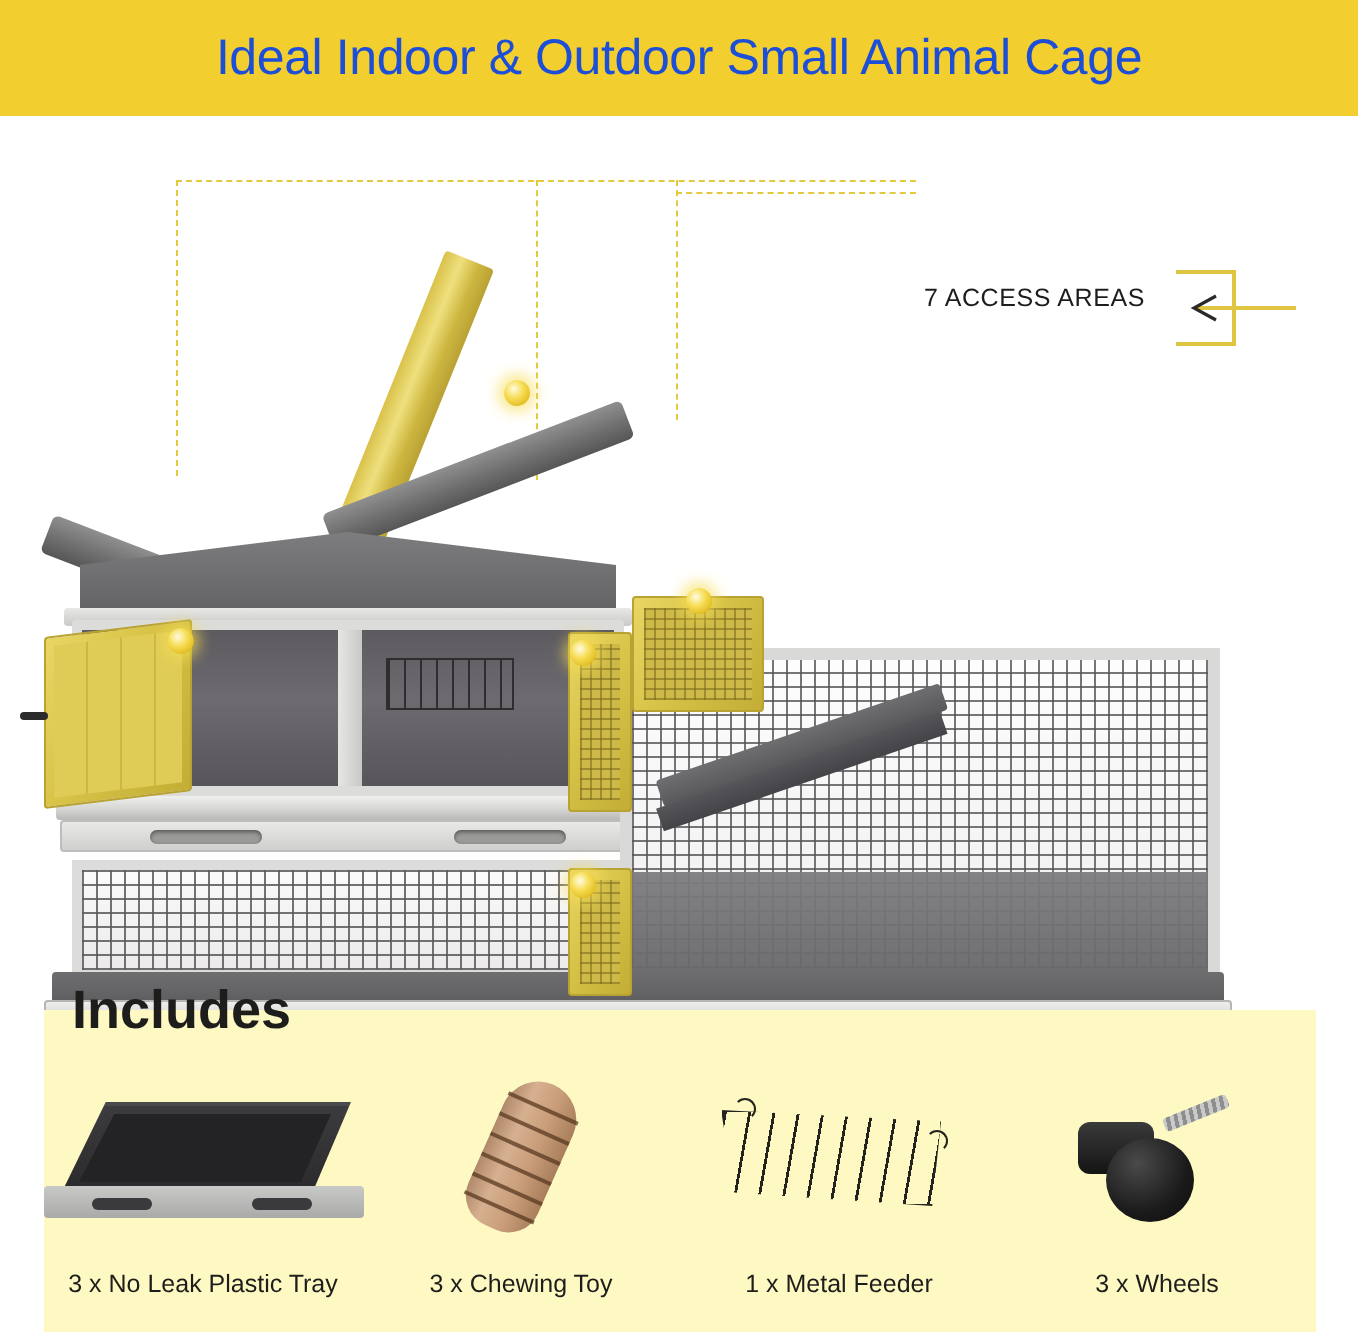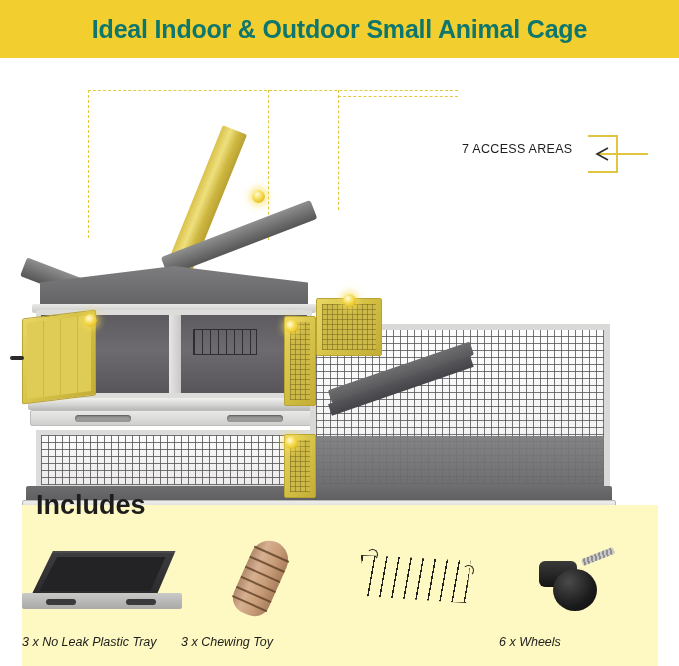--- a/index.html
+++ b/index.html
@@ -11,21 +11,21 @@
     overflow: hidden;
   }
   .page { position: relative; width: 679px; height: 666px; background: #fff; }
 
   
   .header-band {
     position: absolute; left: 0; top: 0; width: 679px; height: 58px;
     background: #f2cf2e; display: flex; align-items: center; justify-content: center;
   }
   .header-title {
-    font-size: 25px; font-weight: bold; color: #0f766e;
+    font-size: 25px; font-weight: normal; color: #1d4ed8;
     letter-spacing: -0.2px; white-space: nowrap;
     font-family: "Liberation Sans", sans-serif;
   }
 
   
   .hero { position: absolute; left: 0; top: 58px; width: 679px; height: 447px; background: #fff; }
 
   
   .guide { position: absolute; border: 0; }
   .guide-h { border-top: 1px dashed #e3c93f; }
@@ -197,21 +197,21 @@
     background: #fef9c3;
   }
   .includes-title {
     position: absolute; left: 14px; top: -15px;
     font-size: 27px; font-weight: bold; color: #1d1d1b;
   }
   .items {
     position: absolute; left: 0; top: 26px; width: 636px; height: 124px;
     display: flex; align-items: flex-end;
   }
-  .item { flex: 1; position: relative; height: 124px; font-style: italic; }
+  .item { flex: 1; text-align: center; position: relative; height: 124px; }
   .item-art { position: relative; height: 92px; }
   .item-cap {
     font-size: 12.5px; color: #1d1d1b; white-space: nowrap;
     position: absolute; left: 0; right: 0; bottom: 6px;
   }
 
   
   .art-tray { position: absolute; left: 50%; top: 20px; transform: translateX(-50%); width: 160px; height: 62px; }
   .tray-top {
     position: absolute; left: 8px; top: 0; width: 146px; height: 48px;
@@ -401,29 +401,30 @@
       </div>
 
       <div class="item">
         <div class="item-art">
           <div class="art-feeder">
             <div class="feeder-box"></div>
             <div class="feeder-hook" style="left:12px; top:0px;"></div>
             <div class="feeder-hook" style="left:108px; top:16px;"></div>
           </div>
         </div>
+        <div class="item-cap">1 x Metal Feeder</div>
       </div>
 
       <div class="item">
         <div class="item-art">
           <div class="art-wheel">
             <div class="caster-stem"></div>
             <div class="caster-body"></div>
             <div class="caster-wheel"></div>
           </div>
         </div>
-        <div class="item-cap">6 x Wheels</div>
+        <div class="item-cap">3 x Wheels</div>
       </div>
 
     </div>
   </div>
 
 </div>
 
 </body></html>

